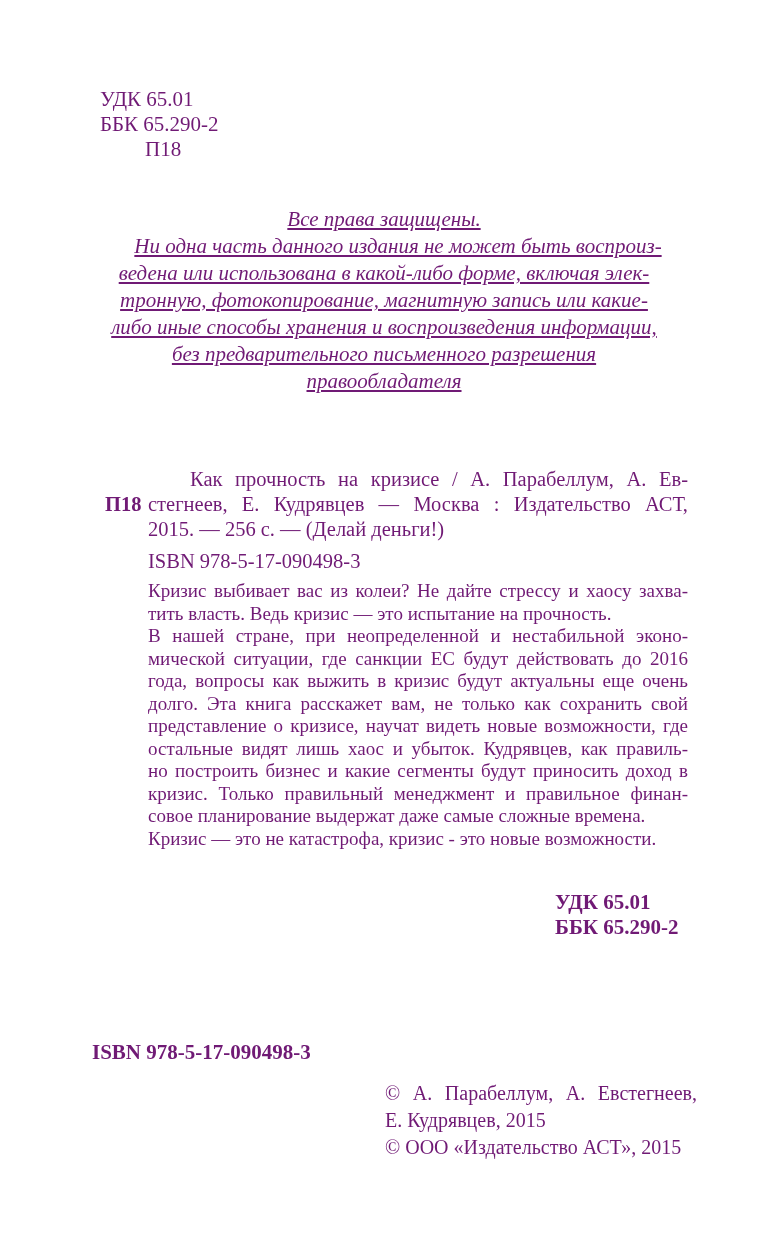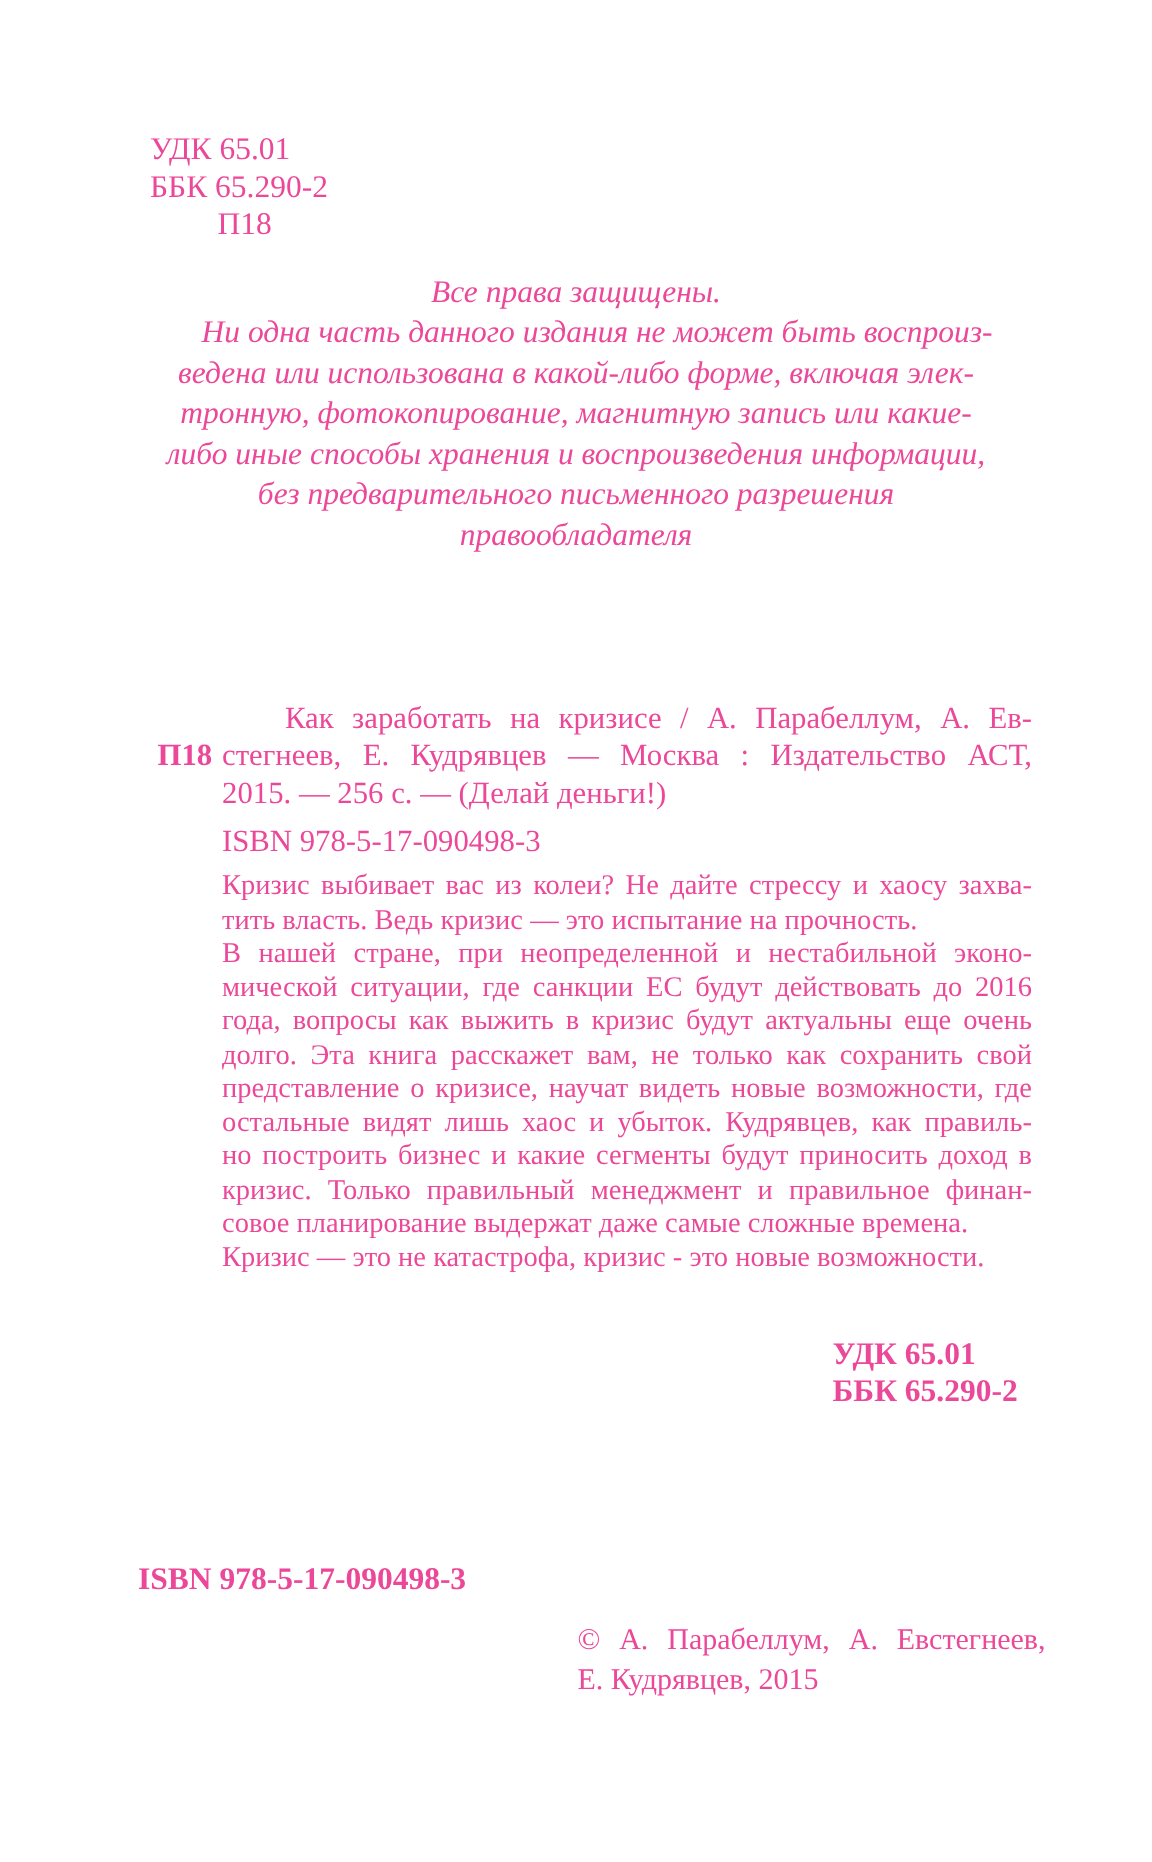--- a/index.html
+++ b/index.html
@@ -1,37 +1,38 @@
 <!DOCTYPE html>
 <html lang="ru"><head>
 <meta charset="utf-8">
 <style>
   html,body{margin:0;padding:0;background:#ffffff;}
   .page{
     position:relative;
     width:768px;height:1241px;
     background:#ffffff;
-    color:#ec4899;
+    color:#701a75;
     font-family:"Liberation Serif","DejaVu Serif",serif;
     overflow:hidden;
   }
   .line{white-space:nowrap;}
 
   
   .top-codes{
     position:absolute;left:100px;top:87px;
     font-size:21px;line-height:25px;
   }
   .top-codes .sign{margin-left:45px;}
 
   
   .rights{
-    position:absolute;left:84px;top:181px;width:600px;
+    position:absolute;left:84px;top:206px;width:600px;
     font-style:italic;font-size:21px;line-height:27px;
     text-align:center;
+    text-decoration:underline;
   }
   .rights .line:nth-child(2){text-indent:28px;}
 
   
   .catalog{
     position:absolute;left:148px;top:467px;width:540px;
     font-size:20.5px;line-height:25px;
   }
   .catalog .heading{font-weight:bold;margin-left:10px;}
   .catalog .hang-sign{
@@ -84,21 +85,21 @@
       <div class="line">ведена или использована в какой-либо форме, включая элек-</div>
       <div class="line">тронную, фотокопирование, магнитную запись или какие-</div>
       <div class="line">либо иные способы хранения и воспроизведения информации,</div>
       <div class="line">без предварительного письменного разрешения</div>
       <div class="line">правообладателя</div>
     </div>
 
   <div class="catalog">
     <div class="hang-sign">П18</div>
     <div class="entry">
-        <div class="line">Как заработать на кризисе / А. Парабеллум, А. Ев-</div>
+        <div class="line">Как прочность на кризисе / А. Парабеллум, А. Ев-</div>
         <div class="line">стегнеев, Е. Кудрявцев — Москва : Издательство АСТ,</div>
         <div class="line">2015. — 256 с. — (Делай деньги!)</div>
       </div>
     <div class="isbn line">ISBN 978-5-17-090498-3</div>
   </div>
 
   <div class="annotation">
       <div class="para">
         <div class="line">Кризис выбивает вас из колеи? Не дайте стрессу и хаосу захва-</div>
         <div class="line">тить власть. Ведь кризис — это испытание на прочность.</div>
@@ -122,15 +123,16 @@
   <div class="bottom-codes">
     <div class="line">УДК 65.01</div>
     <div class="line">ББК 65.290-2</div>
   </div>
 
   <div class="footer-isbn line">ISBN 978-5-17-090498-3</div>
 
   <div class="copyright">
       <div class="line">© А. Парабеллум, А. Евстегнеев,</div>
       <div class="line">Е. Кудрявцев, 2015</div>
+      <div class="line">© ООО «Издательство АСТ», 2015</div>
     </div>
 
 </div>
 
 </body></html>

